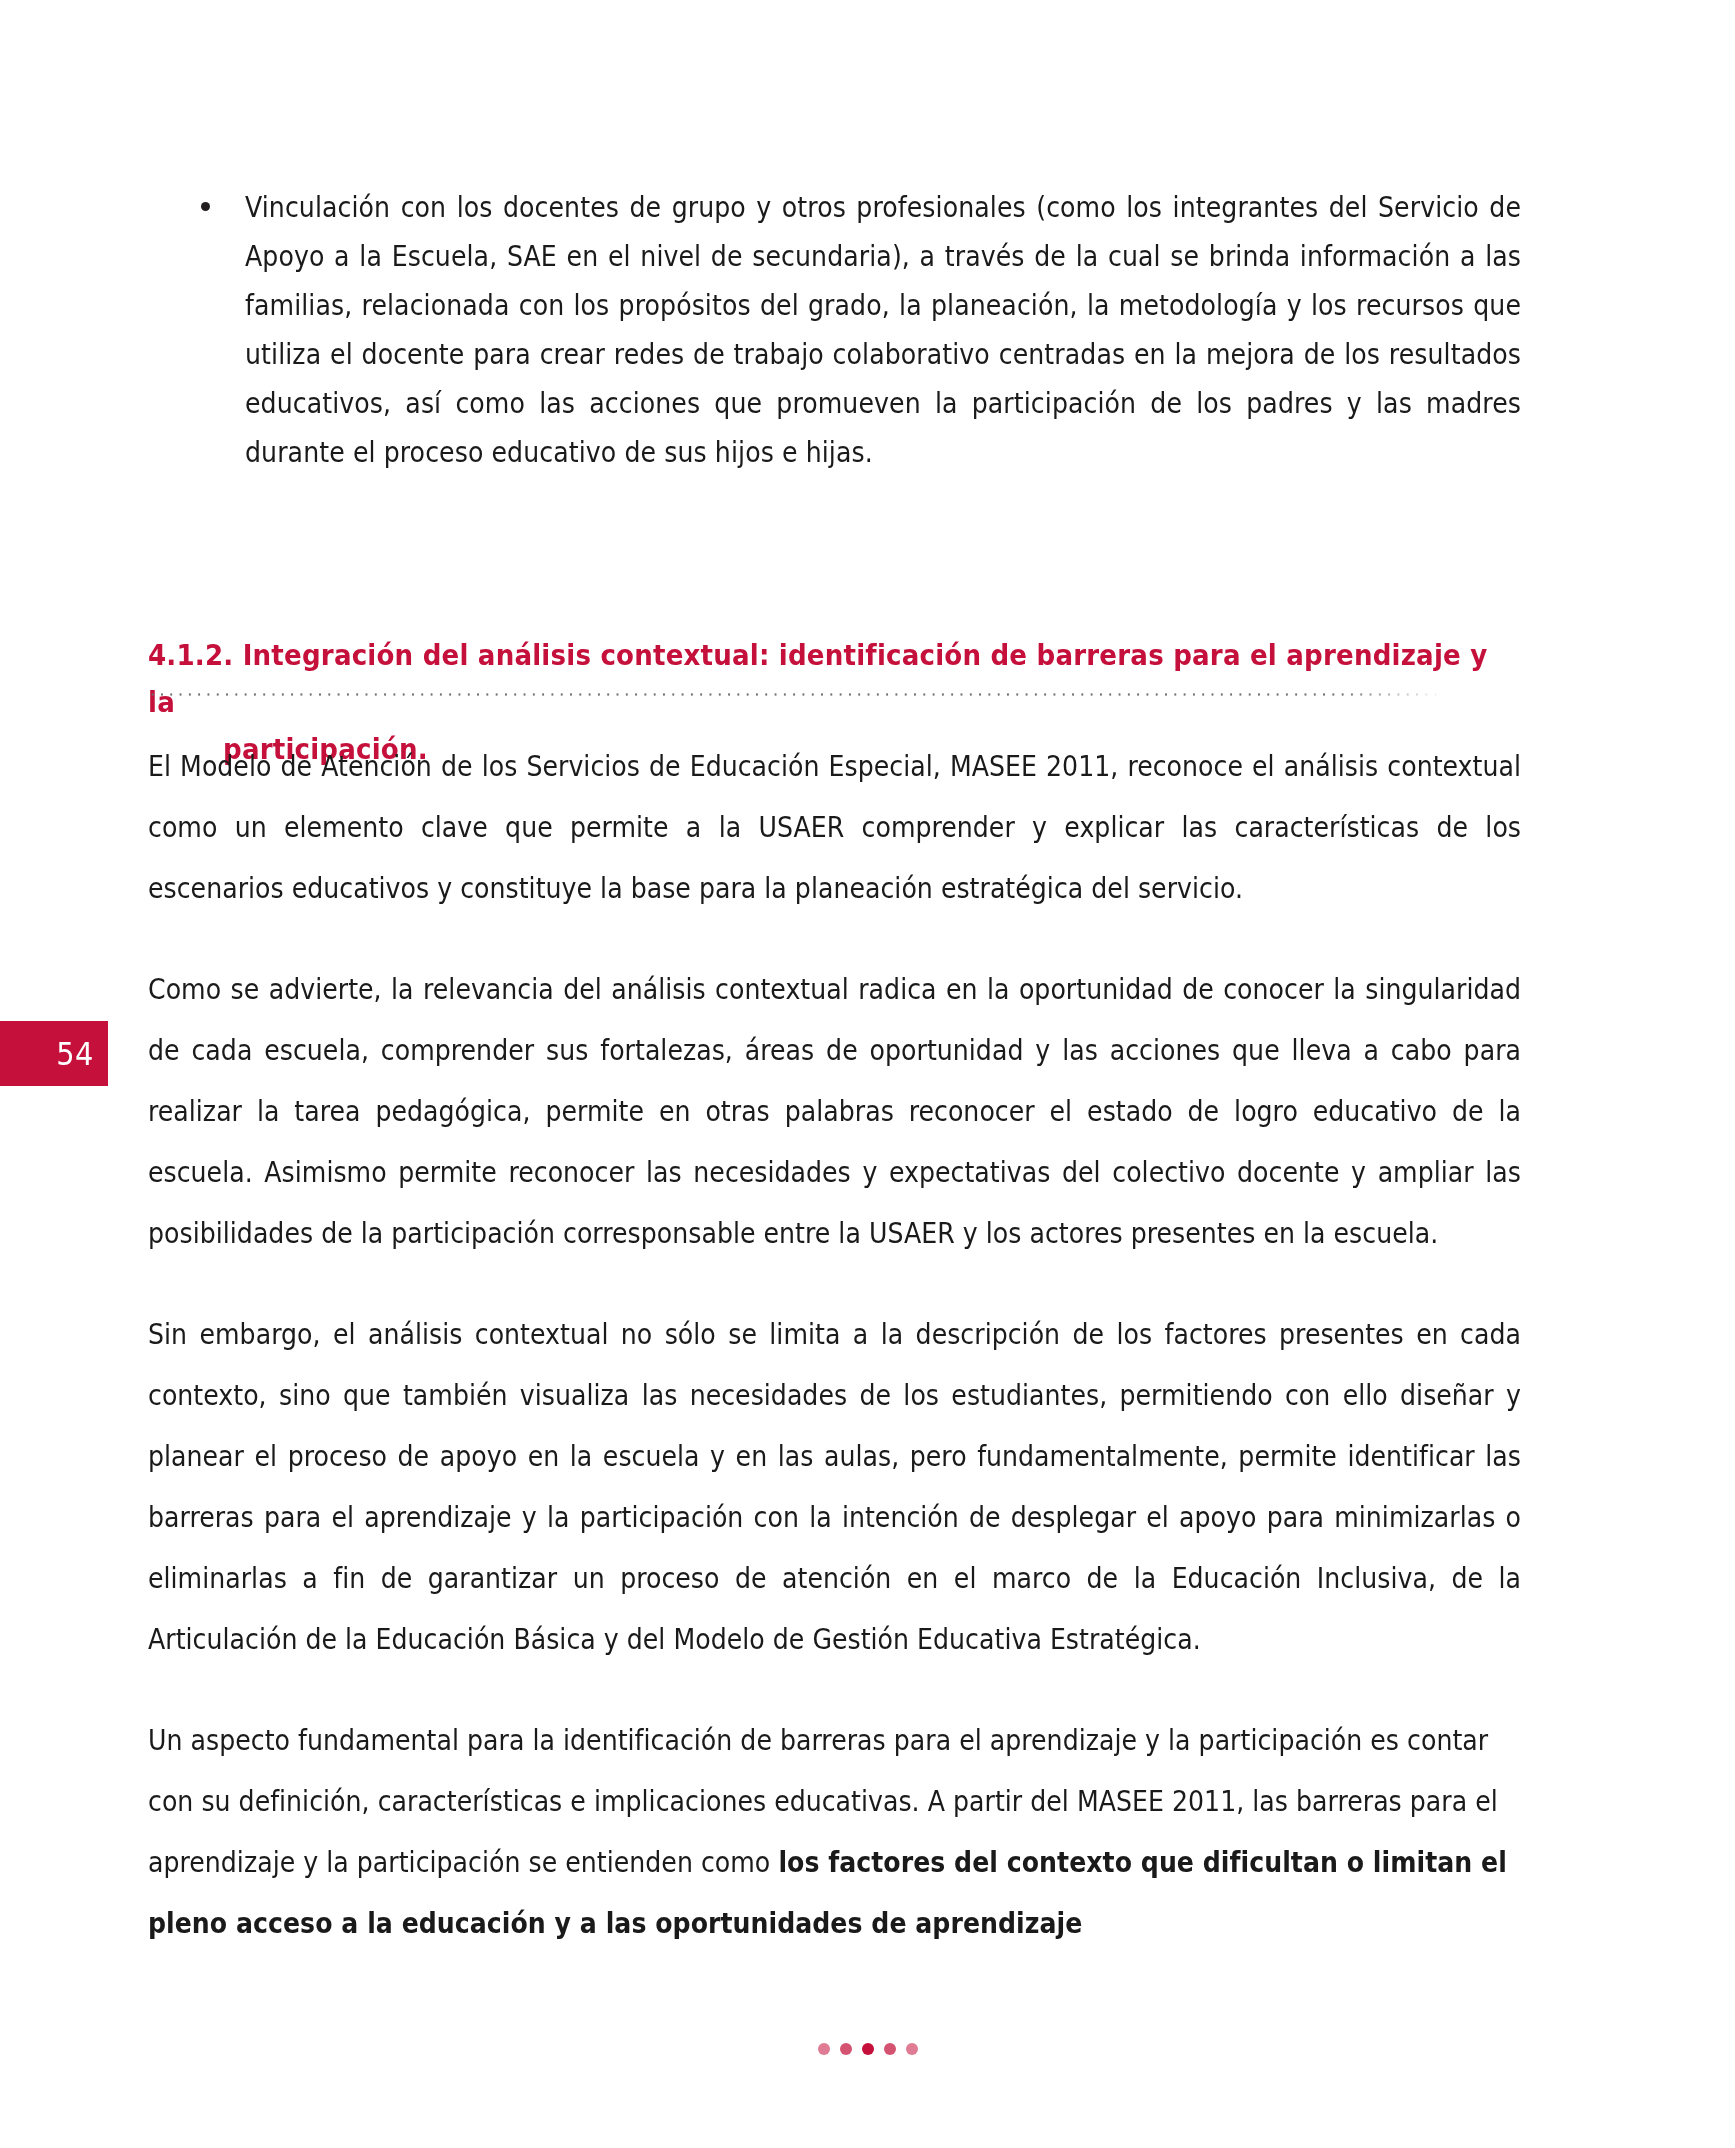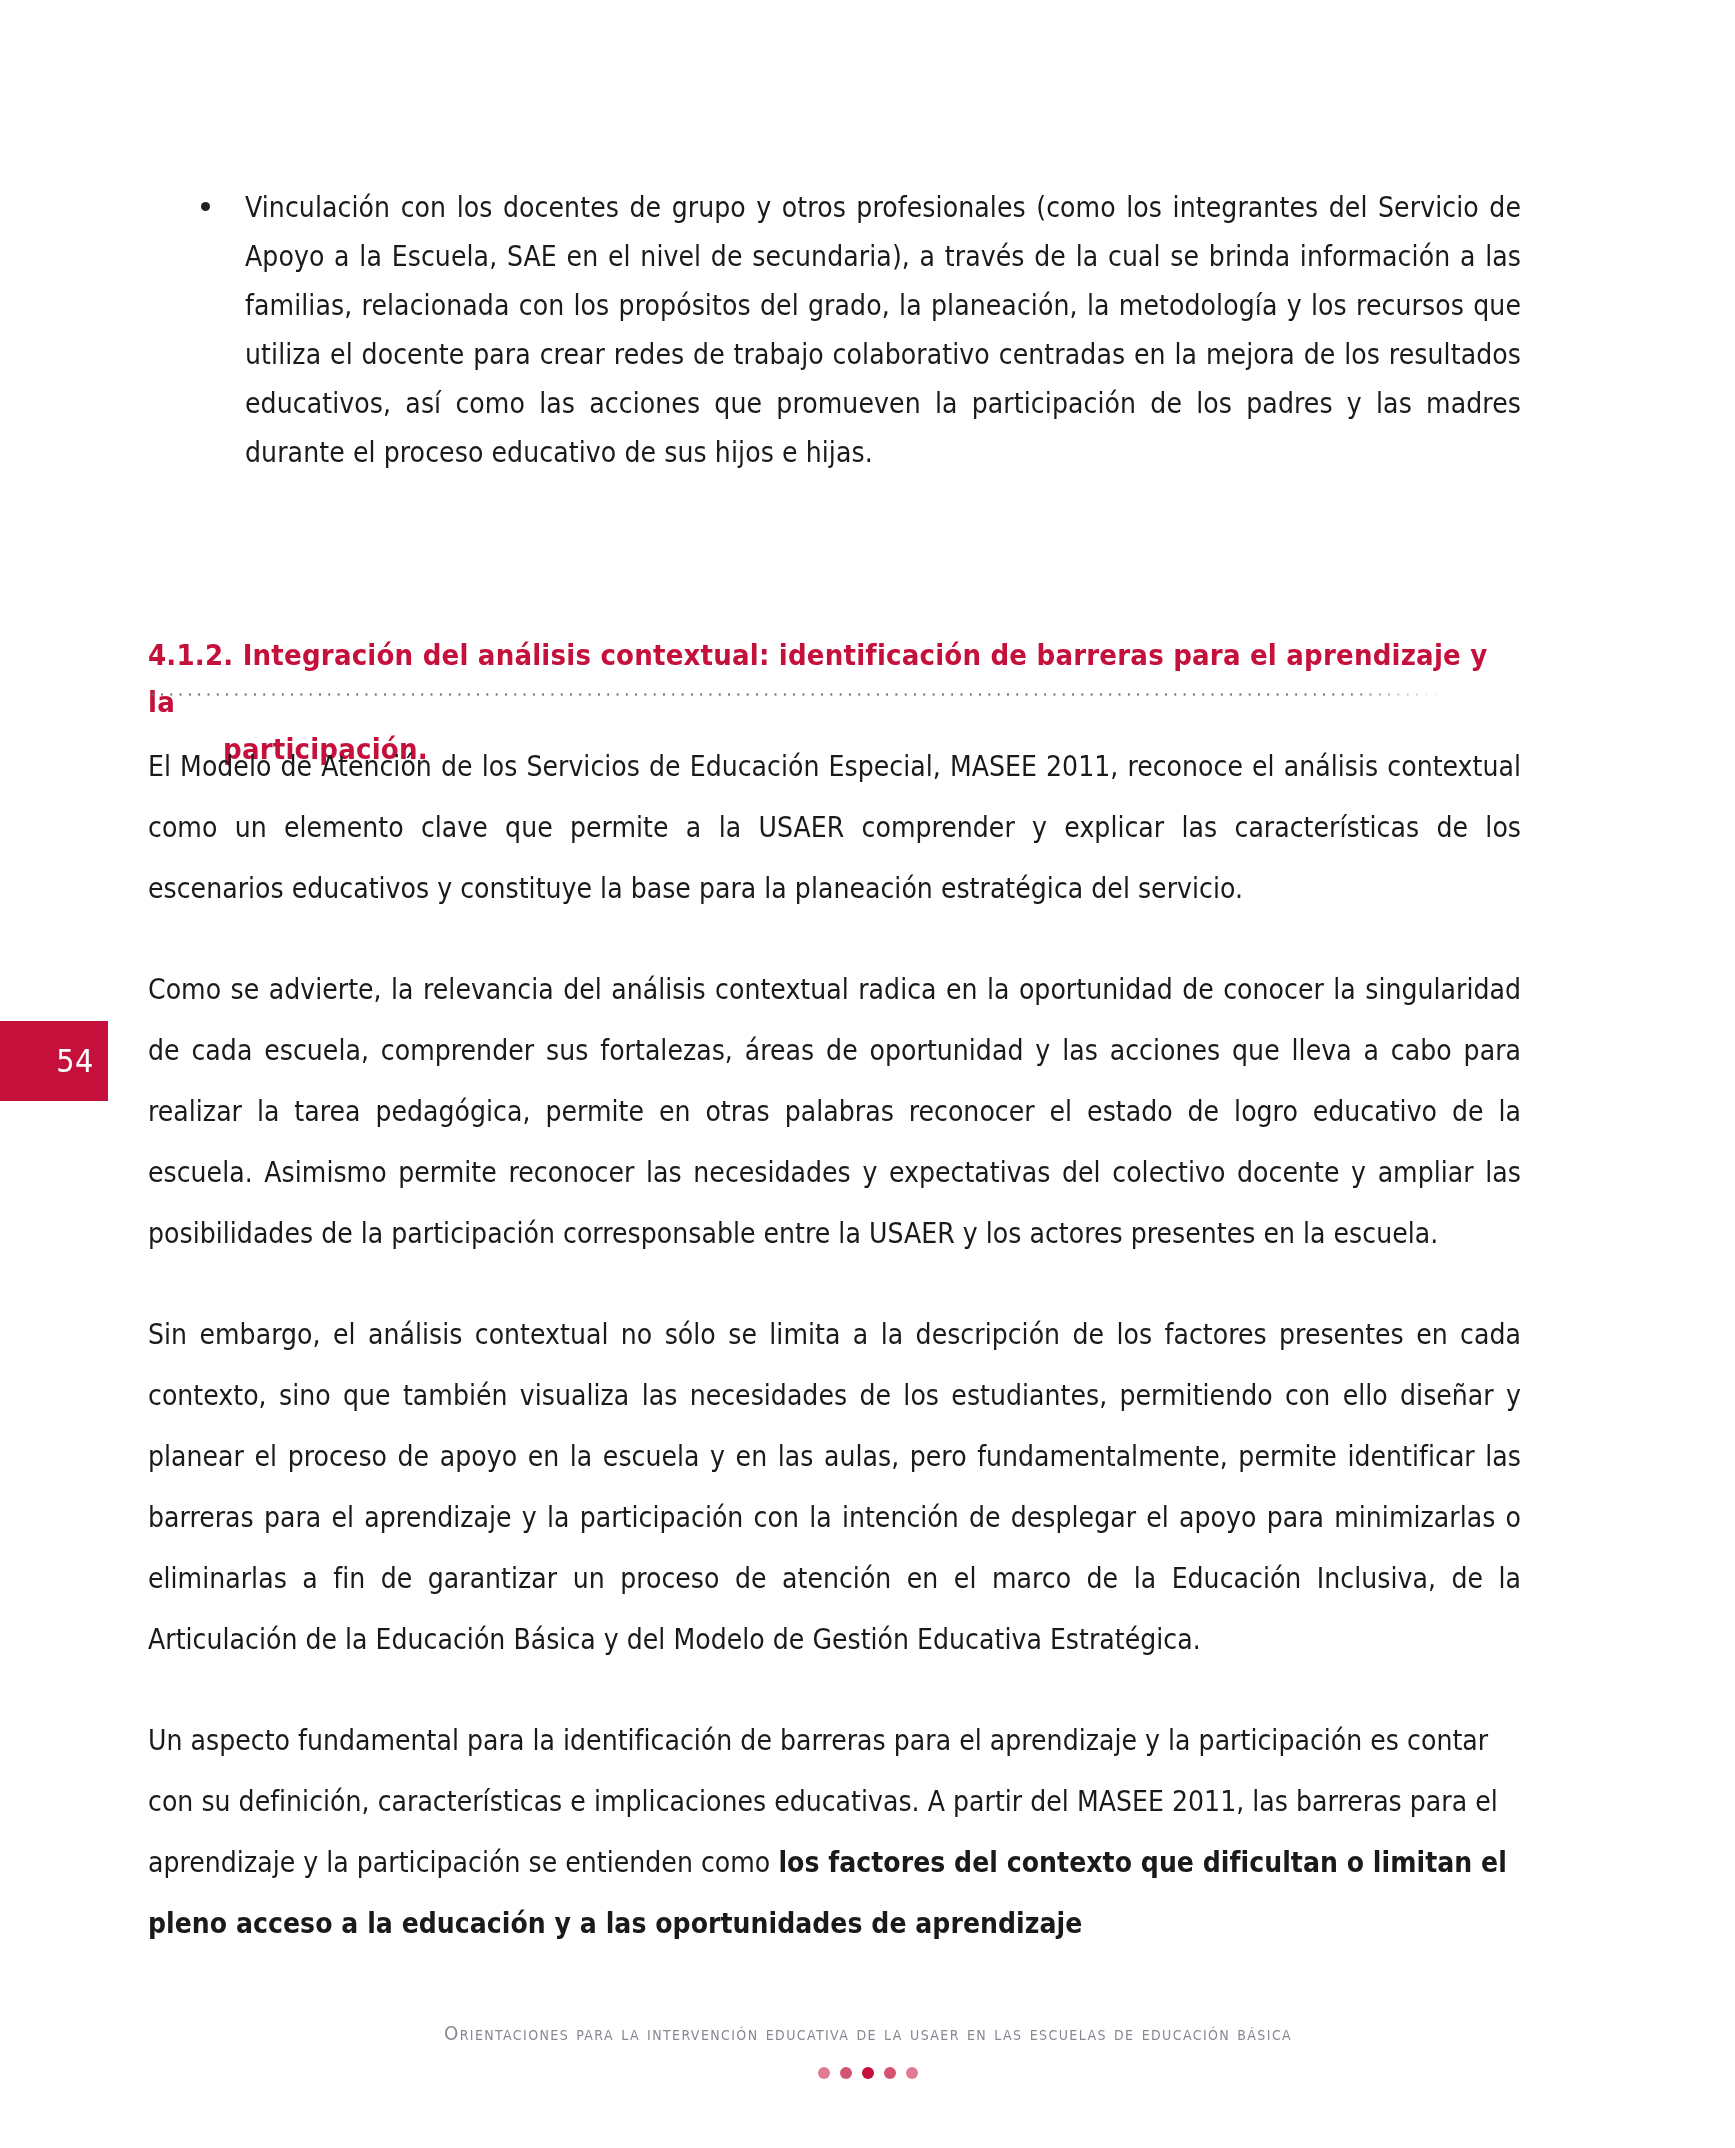--- a/index.html
+++ b/index.html
@@ -109,21 +109,21 @@
   .para:last-child { margin-bottom: 0; }
   .para b { font-weight: bold; }
   .para.nojust { text-align: left; }
 
   
   .page-number-tab {
     position: absolute;
     left: 0;
     top: 1021px;
     width: 108px;
-    height: 80px;
+    height: 65px;
     background: #C4103A;
   }
   .page-number-tab .pnum {
     position: absolute;
     right: 14.4px;
     top: 50%;
     transform: translateY(-50%);
     color: #ffffff;
     font-size: 32px;
     line-height: 32px;
@@ -194,21 +194,20 @@
     <div class="body-block">
       <p class="para">El Modelo de Atención de los Servicios de Educación Especial, MASEE 2011, reconoce el análisis contextual como un elemento clave que permite a la USAER comprender y explicar las características de los escenarios educativos y constituye la base para la planeación estratégica del servicio.</p>
       <p class="para">Como se advierte, la relevancia del análisis contextual radica en la oportunidad de conocer la singularidad de cada escuela, comprender sus fortalezas, áreas de oportunidad y las acciones que lleva a cabo para realizar la tarea pedagógica, permite en otras palabras reconocer el estado de logro educativo de la escuela. Asimismo permite reconocer las necesidades y expectativas del colectivo docente y ampliar las posibilidades de la participación corresponsable entre la USAER y los actores presentes en la escuela.</p>
       <p class="para">Sin embargo, el análisis contextual no sólo se limita a la descripción de los factores presentes en cada contexto, sino que también visualiza las necesidades de los estudiantes, permitiendo con ello diseñar y planear el proceso de apoyo en la escuela y en las aulas, pero fundamentalmente, permite identificar las barreras para el aprendizaje y la participación con la intención de desplegar el apoyo para minimizarlas o eliminarlas a fin de garantizar un proceso de atención en el marco de la Educación Inclusiva, de la Articulación de la Educación Básica y del Modelo de Gestión Educativa Estratégica.</p>
       <p class="para nojust"><span>Un aspecto fundamental para la identificación de barreras para el aprendizaje y la participación es contar con su definición, características e implicaciones educativas. A partir del MASEE 2011, las barreras para el aprendizaje y la participación se entienden como </span><b>los factores del contexto que dificultan o limitan el pleno acceso a la educación y a las oportunidades de aprendizaje</b></p>
     </div>
 
   </div>
 
   <div class="footer">
-    <div class="footer-text">Orientaciones para la intervención educativa de la usaer en las escuelas de educación básica</div>
     <div class="footer-dots">
       <span class="fdot o1"></span>
       <span class="fdot o2"></span>
       <span class="fdot o3"></span>
       <span class="fdot o4"></span>
       <span class="fdot o5"></span>
     </div>
   </div>
 
 </div>

